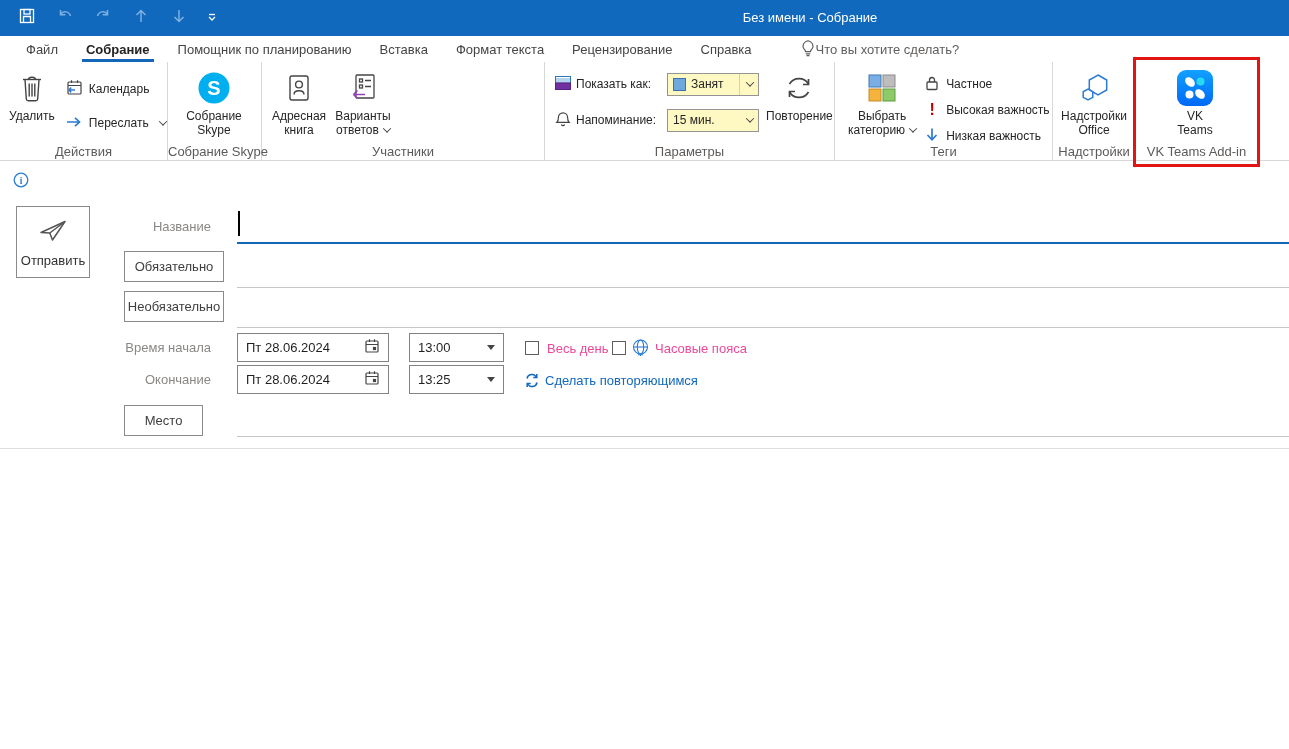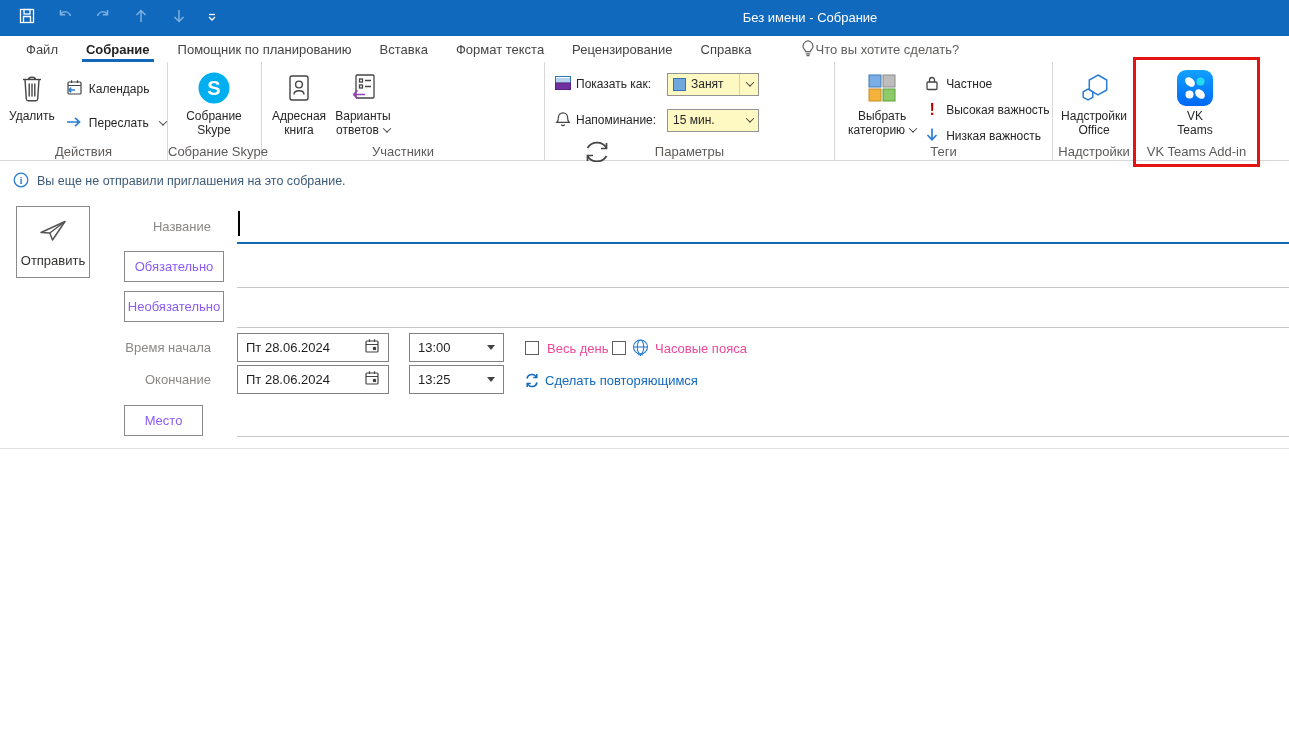--- a/index.html
+++ b/index.html
@@ -82,21 +82,21 @@
     position:absolute; left:16px; top:206px; width:74px; height:72px;
     border:1px solid #8a8a8a; background:#fff; display:flex; flex-direction:column;
     align-items:center; justify-content:center; gap:6px; font-size:13px; color:#323130;
   }
   .form-label {
     position:absolute; left:95px; width:116px; text-align:right;
     font-size:13px; color:#8a8886; white-space:nowrap;
   }
   .field-btn {
     position:absolute; left:124px; width:100px; height:31px;
-    border:1px solid #8a8a8a; background:#fff; font-size:13px; color:#8b5cf6;
+    border:1px solid #8a8a8a; background:#fff; font-size:13px; color:#404040;
     display:flex; align-items:center; justify-content:center;
   }
   .hline { position:absolute; height:1px; background:#c8c6c4; }
   .accent-line { position:absolute; left:237px; right:0; top:242px; height:2px; background:#1267b8; }
   .cursor-bar { position:absolute; left:238px; top:211px; width:1.5px; height:25px; background:#000; }
   .date-field, .time-field {
     position:absolute; height:29px; border:1px solid #828282; background:#fff;
     display:flex; align-items:center; font-size:13px; color:#1f1f1f; padding:0 8px;
   }
   .date-field { width:152px; }
@@ -269,21 +269,21 @@
         <span class="lblrow2">
           <span>ответов</span>
           <span class="chev"></span>
         </span>
       </div>
     </div>
     <div class="rgroup-label">Участники</div>
   </div>
 
   <div class="rgroup" style="width:290px; padding-left:10px;">
-    <div style="display:flex;flex-direction:column;">
+    <div style="display:flex;">
       <div style="display:flex; flex-direction:column;">
         <div class="optrow">
           <span>
             <svg width="16" height="14" viewBox="0 0 16 14">
               <rect x="0.5" y="0.5" width="15" height="6.5" fill="#fff" stroke="#2e75b6"></rect>
               <path d="M1 3 H15 M1 5 H15" stroke="#6ea8dc" stroke-width="1.2"></path>
               <rect x="0.5" y="7" width="15" height="6.5" fill="#7030a0" stroke="#5b2182"></rect>
             </svg>
           </span>
           <span class="optlabel">Показать как:</span>
@@ -411,21 +411,20 @@
 
 <div class="red-box"></div>
 
 <div class="infobar">
   <span>
     <svg width="16" height="16" viewBox="0 0 16 16">
       <circle cx="8" cy="8" r="6.8" fill="none" stroke="#2b7cd3" stroke-width="1.3"></circle>
       <text x="8" y="11.6" text-anchor="middle" font-size="9.5" font-weight="bold" fill="#2b7cd3" font-family="Liberation Serif, serif">i</text>
     </svg>
   </span>
-  <span>Вы еще не отправили приглашения на это собрание.</span>
 </div>
 
 <div class="send-btn">
   <span>
     <svg width="30" height="28" viewBox="0 0 30 28" fill="none" stroke="#555" stroke-width="1.5" stroke-linejoin="round">
       <path d="M3 16.5 L27 5.5 L14.5 24 L11.8 17 Z"></path>
       <path d="M11.8 17 L27 5.5"></path>
     </svg>
   </span>
   <span>Отправить</span>

